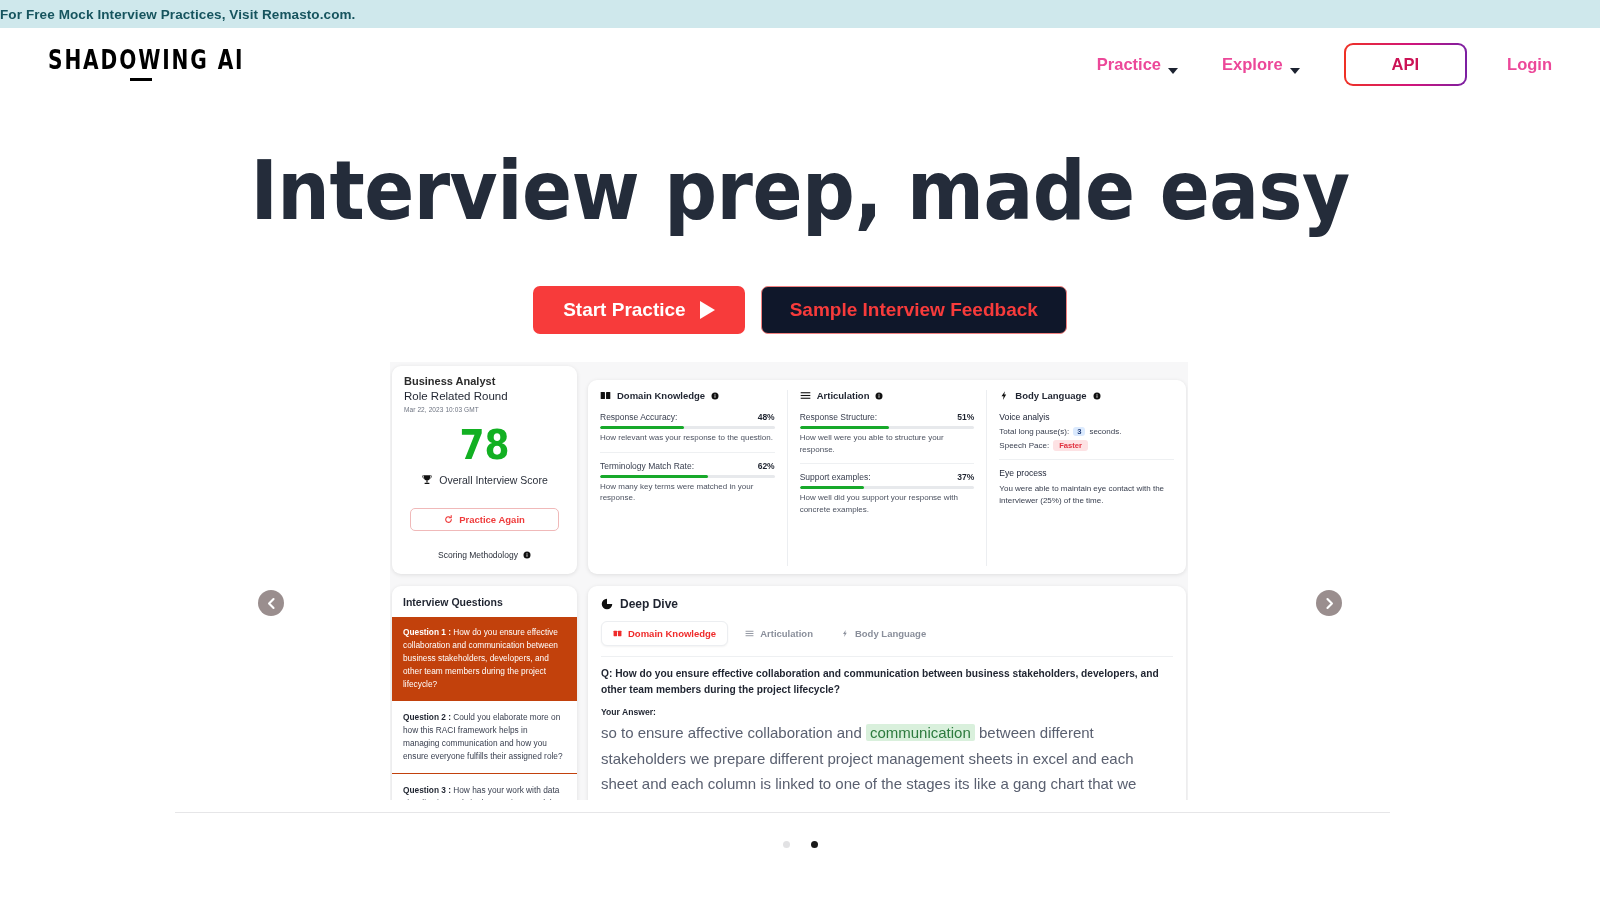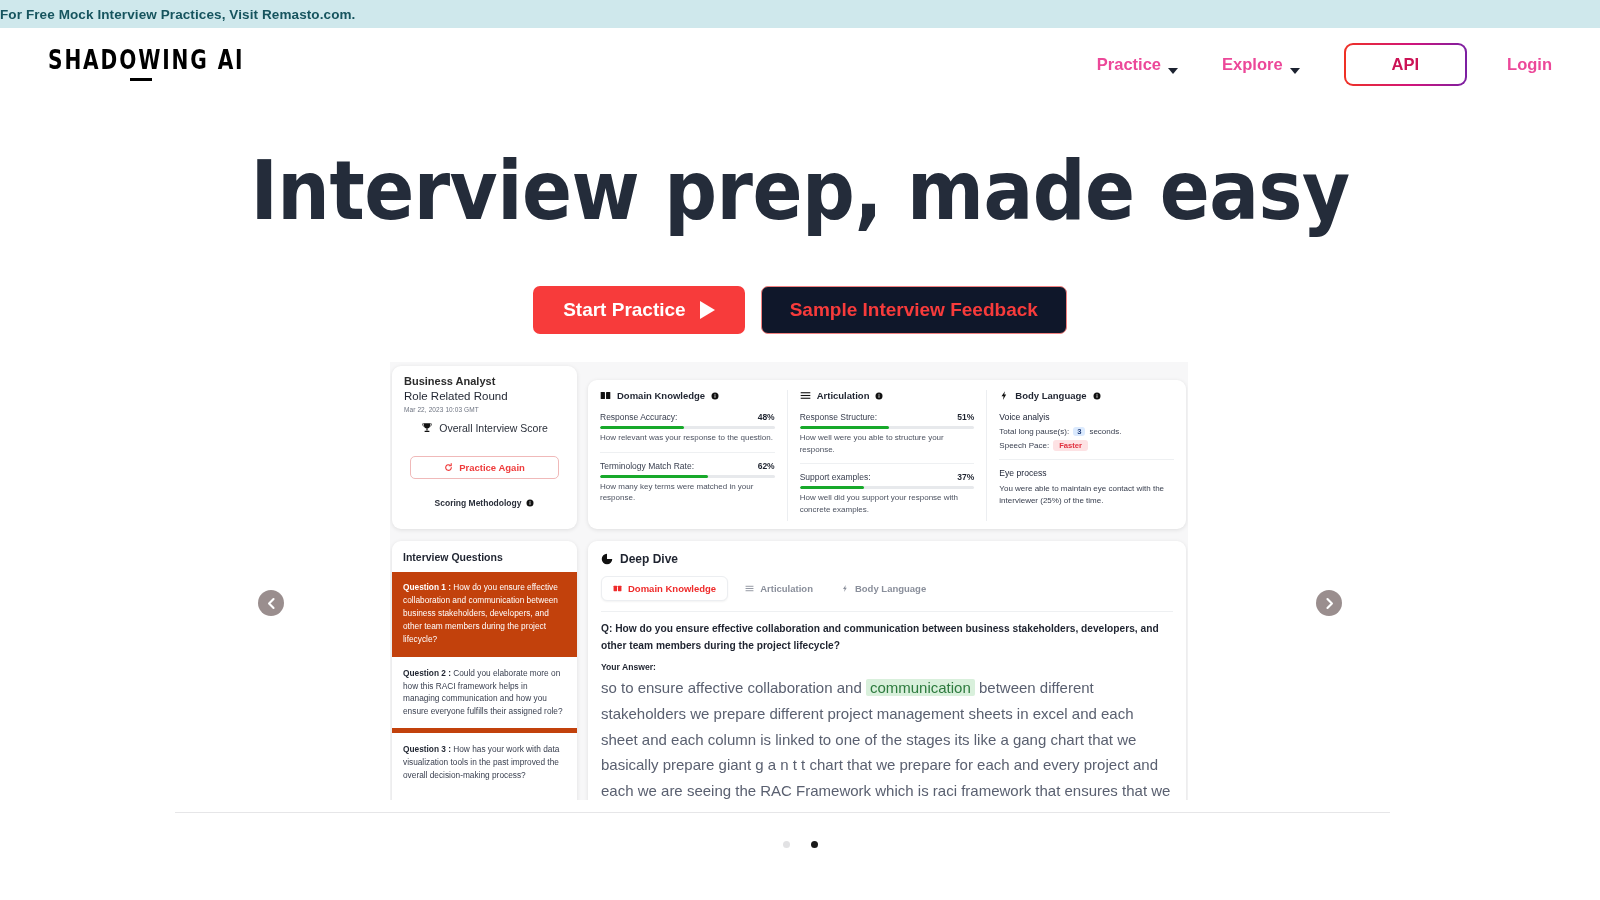--- a/index.html
+++ b/index.html
@@ -164,21 +164,21 @@
   }
   .practice-again {
     margin:22px 6px 0 6px;
     border:1px solid #f0b9b9; border-radius:5px;
     padding:5px 16px; text-align:center;
     font-size:9.5px; font-weight:700; color:#ef3b3b;
     display:flex; align-items:center; justify-content:center; gap:6px;
   }
   .scoring-meth {
     margin-top:19px; text-align:center;
-    font-size:8.5px; font-weight:700; color:#2a2f3a;
+    font-size:8.5px; font-weight:400; color:#2a2f3a;
     display:flex;align-items:center;justify-content:center;gap:5px;
   }
 
   .metrics-card {
     flex:1; margin-top:18px; padding:10px 0 8px 0;
     display:flex;
   }
   .metric-col { flex:1; padding:0 12px; }
   .metric-col + .metric-col { border-left:1px solid #eceef1; }
   .metric-head {
@@ -210,21 +210,21 @@
   .questions-card { width:185px; overflow:hidden; }
   .q-head { font-size:10.5px; font-weight:700; color:#1f2430; padding:10px 11px 9px 11px; }
   .q-active {
     background:#c2410c; color:#fff;
     padding:9px 11px 11px 11px;
     font-size:8.3px; line-height:1.55;
   }
   .q-active b { font-weight:700; }
   .q-item {
     padding:10px 11px; font-size:8.3px; line-height:1.55; color:#3a4050;
-    border-bottom:5px solid #c2410c;
+    border-bottom:1px solid #c2410c;
   }
   .q-item:last-child { border-bottom:none; }
   .q-item b { color:#1f2430; font-weight:700; }
 
   .deepdive-card { flex:1; padding:11px 13px 12px 13px; }
   .dd-head {
     display:flex; align-items:center; gap:7px;
     font-size:12px; font-weight:700; color:#1f2430;
   }
   .dd-tabs { display:flex; align-items:center; gap:6px; margin-top:10px; }
@@ -317,20 +317,21 @@
 
   <div class="slide">
     <div class="slide-inner">
 
       <div class="top-row">
 
         <div class="card score-card">
           <div class="role-title-cut">Business Analyst</div>
           <div class="role-round">Role Related Round</div>
           <div class="role-date">Mar 22, 2023 10:03 GMT</div>
+          <div class="score-num">78</div>
           <div class="score-label">
             <svg width="12" height="12" viewBox="0 0 16 16">
               <path d="M4 1.6h8v3.2a4 4 0 0 1-8 0z" fill="#111"></path>
               <path d="M4 2.4H2.2v1.2c0 1.2.9 2 2 2M12 2.4h1.8v1.2c0 1.2-.9 2-2 2" fill="none" stroke="#111" stroke-width="1"></path>
               <rect x="7.2" y="8.4" width="1.6" height="3" fill="#111"></rect>
               <rect x="4.8" y="11.6" width="6.4" height="1.8" rx=".4" fill="#111"></rect>
             </svg>
             <span>Overall Interview Score</span>
           </div>
           <div class="practice-again">

